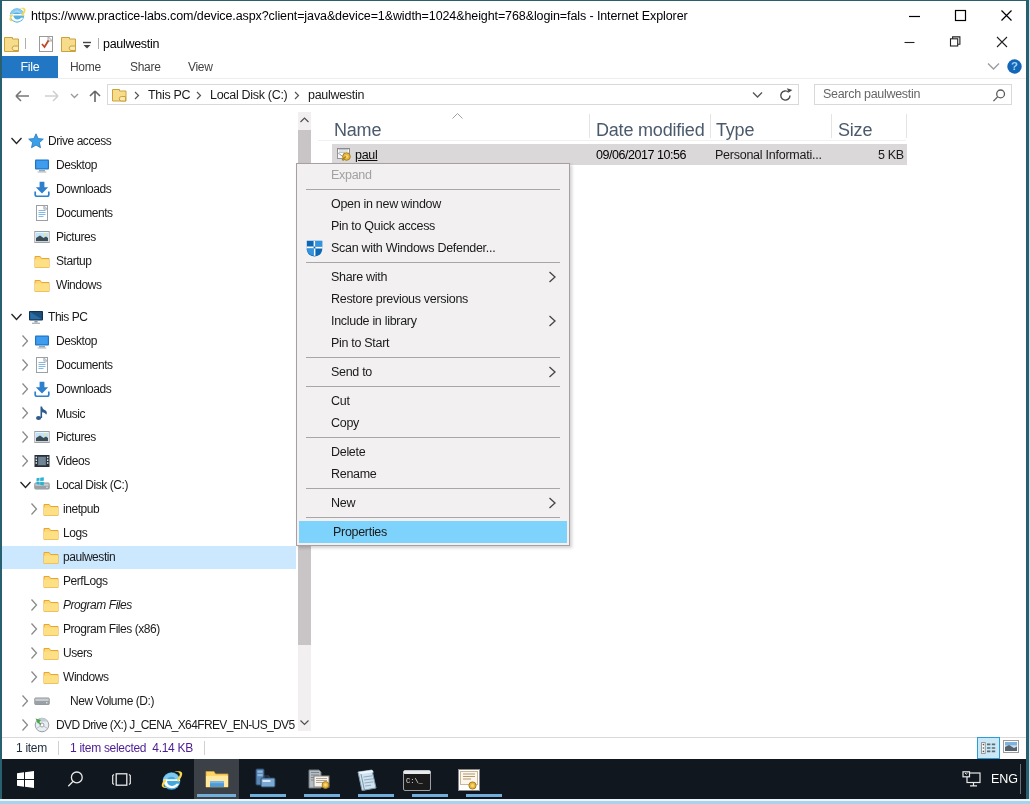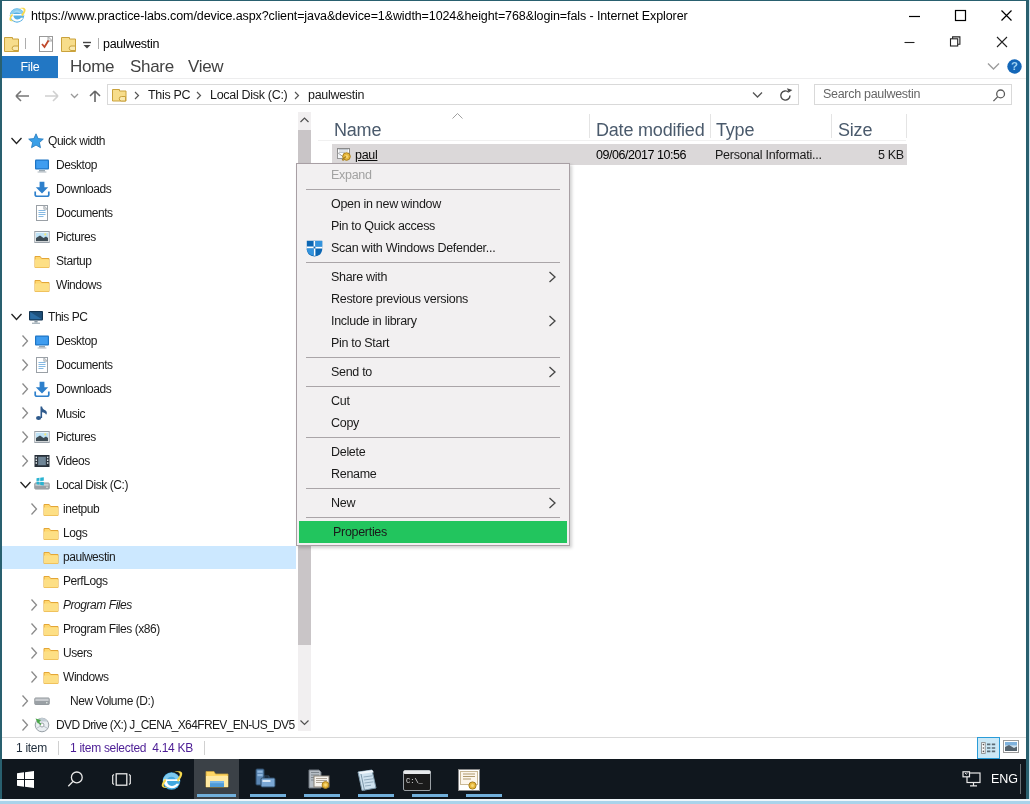--- a/index.html
+++ b/index.html
@@ -12,41 +12,41 @@
 #frame-right { left:1026px; top:0; width:2.5px; height:804px; background:#29606f; box-shadow:1.5px 0 0 #cfe4ee; }
 #frame-bottom { left:0; top:799px; width:1030px; height:5px; background:#a9d3ea; border-top:2px solid #eef5fa; }
 
 #ie-title { left:2px; top:1px; width:1025px; height:30px; background:#fff; }
 #ie-url { left:31px; top:9px; font-size:12.5px; letter-spacing:-0.1px; color:#000; white-space:nowrap; }
 
 #ex-title { left:2px; top:31px; width:1024px; height:25px; background:#fff; }
 
 #ribbon { left:2px; top:56px; width:1024px; height:23px; background:#fff; border-bottom:1px solid #ededee; }
 #file-tab { left:2px; top:56px; width:56px; height:22px; background:#2277c4; color:#fff; font-size:12.5px; letter-spacing:-0.3px; text-align:center; line-height:22px; }
-.rtab { top:56px; height:22px; font-size:17px; letter-spacing:-0.3px; color:#424242; line-height:22px; }
+.rtab { top:56px; height:22px; font-size:12px; letter-spacing:-0.3px; color:#424242; line-height:22px; }
 
 #addr-row { left:2px; top:79px; width:1024px; height:33px; background:#fff; }
 #addr-box { left:107px; top:84px; width:664px; height:21px; background:#fff; border:1px solid #d9d9d9; }
 #refresh-box { left:770px; top:84px; width:29px; height:21px; background:#fff; border:1px solid #d9d9d9; border-left:none; }
 #search-box { left:814px; top:84px; width:198px; height:21px; background:#fff; border:1px solid #d9d9d9; font-size:12.5px; letter-spacing:-0.3px; color:#666; line-height:19px; padding-left:8px; }
 .crumb { font-size:12.5px; letter-spacing:-0.3px; color:#1a1a1a; top:88px; }
 
 #main { left:2px; top:112px; width:1024px; height:625px; background:#fff; }
 
 .nav-item { position:absolute; height:24px; line-height:24px; font-size:12px; letter-spacing:-0.45px; color:#1a1a1a; white-space:nowrap; }
 #nav-sel { left:0; top:434px; width:296px; height:24px; background:#cce8ff; }
 
 .hdr { top:120px; font-size:18px; letter-spacing:-0.2px; color:#4a5a6c; }
 
 #cmenu { left:296px; top:163px; width:274px; background:#f2f0f1; border:1px solid #a89fa4; padding:0 0 2px 0; box-shadow:2px 2px 3px rgba(0,0,0,0.18); }
 .mi { height:22px; line-height:22px; font-size:12.5px; letter-spacing:-0.3px; color:#1a1a1a; padding-left:34px; position:relative; }
 .mi.dis { color:#a2a2a2; }
 .msep { height:1px; background:#aaa5a8; margin:3px 9px; }
 .mi .arr { position:absolute; right:12px; top:5px; }
-#mi-props { background:#22c55e; margin:0 2px; }
+#mi-props { background:#7dd3fc; margin:0 2px; }
 
 #status { left:2px; top:737px; width:1024px; height:22px; background:#fff; border-top:1px solid #d9d9d9; font-size:13px; color:#1e2b3a; }
 
 #taskbar { left:2px; top:759px; width:1024px; height:40px; background:#10171e; }
 .tb-underline { position:absolute; height:2.5px; background:#71b0dc; }
 </style>
 </head>
 <body>
 <div class="abs" id="ie-title"></div>
 <svg class="abs" style="left:8px;top:6px;" width="18" height="18" viewBox="0 0 18 18">
@@ -225,21 +225,21 @@
       </g>
 </defs>
 </svg>
 <div class="abs" id="nav-sel" style="left:2px;top:546px;width:294px;height:23px;background:#cce8ff;"></div>
 <svg class="abs" style="left:8px;top:133px;" width="16" height="16" viewBox="0 0 16 16">
     <use href="#i-chev-d"></use>
   </svg>
 <svg class="abs" style="left:28px;top:133px;" width="16" height="16" viewBox="0 0 16 16">
     <use href="#i-star"></use>
   </svg>
-<div class="abs nav-item" style="left:48px;top:129px;">Quick width</div>
+<div class="abs nav-item" style="left:48px;top:129px;">Drive access</div>
 <svg class="abs" style="left:34px;top:157px;" width="16" height="16" viewBox="0 0 16 16">
     <use href="#i-desktop"></use>
   </svg>
 <div class="abs nav-item" style="left:56px;top:153px;">Desktop</div>
 <svg class="abs" style="left:34px;top:181px;" width="16" height="16" viewBox="0 0 16 16">
     <use href="#i-download"></use>
   </svg>
 <div class="abs nav-item" style="left:56px;top:177px;">Downloads</div>
 <svg class="abs" style="left:34px;top:205px;" width="16" height="16" viewBox="0 0 16 16">
     <use href="#i-doc"></use>

